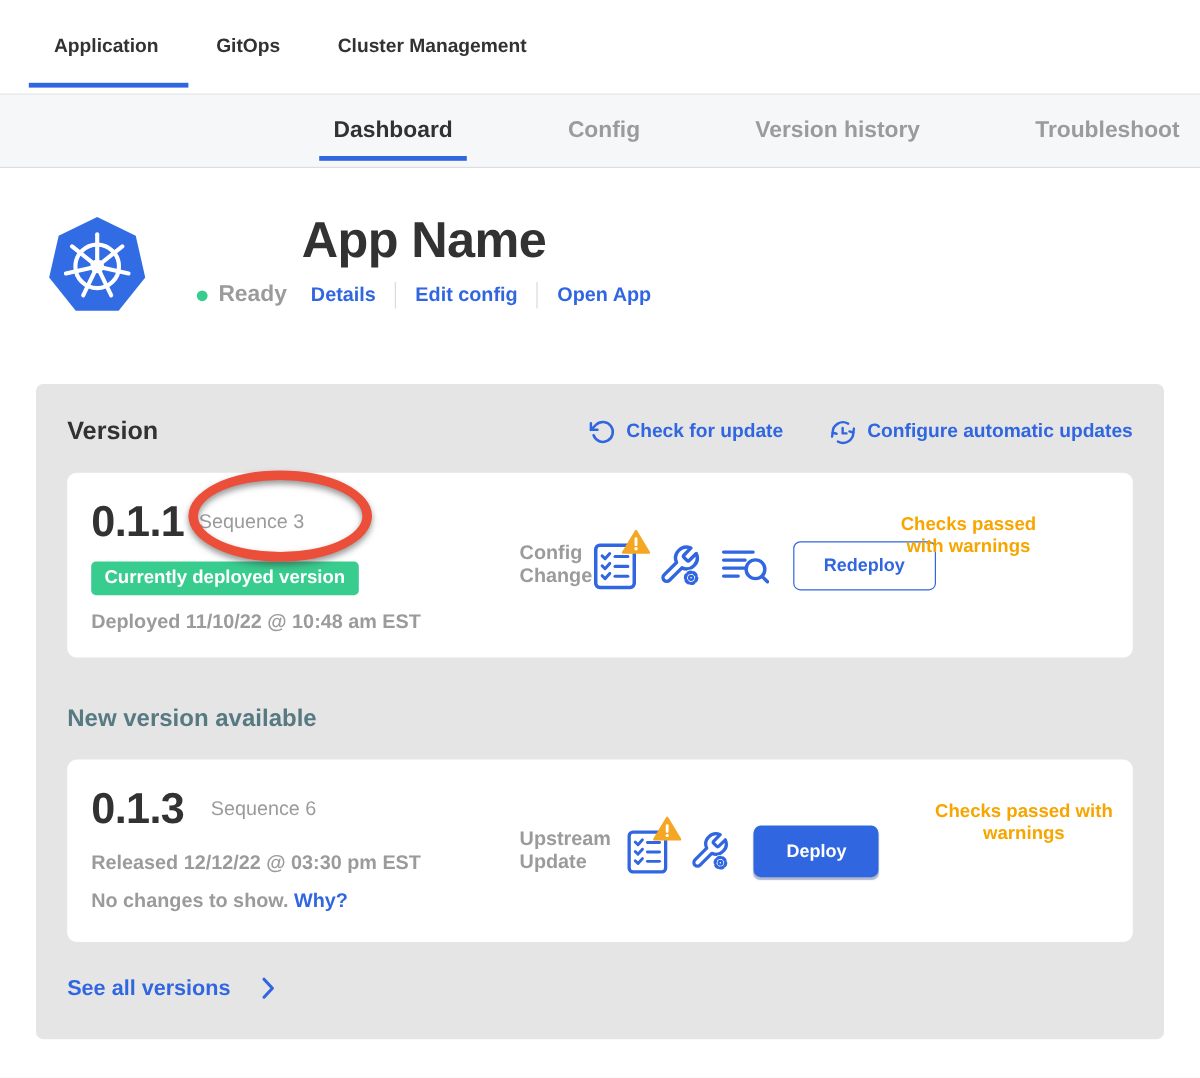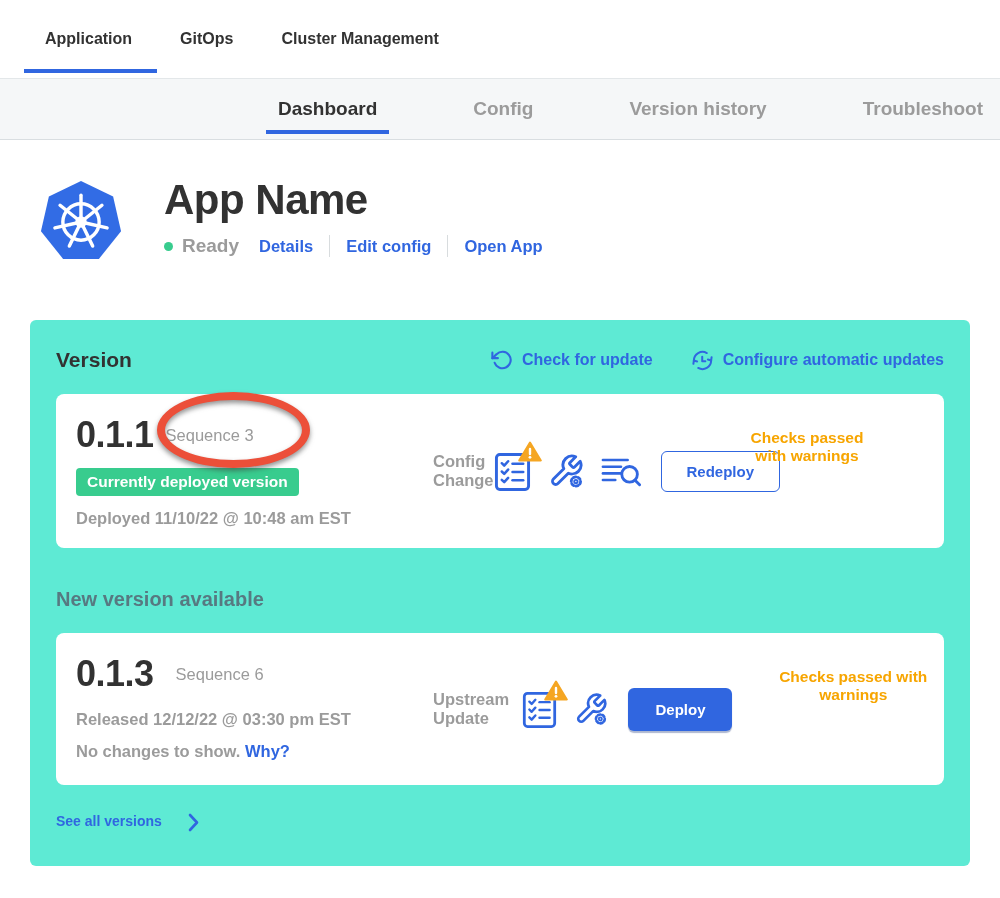--- a/index.html
+++ b/index.html
@@ -20,30 +20,30 @@
     padding-left:278px; gap:96px; white-space:nowrap; }
   .subnav-item { font-size:19px; font-weight:600; color:#9b9b9b; position:relative;
     height:48px; display:flex; align-items:center; cursor:pointer; }
   .subnav-item.active { color:#323232; }
   .subnav-item.active::after { content:""; position:absolute; left:-12px; right:-12px;
     bottom:-1px; height:4px; background:#3066e0; }
 
   
   .app-header { display:flex; align-items:flex-start; padding:38px 0 0 38px; gap:40px; }
   .k8s-logo { width:86px; height:88px; flex:0 0 auto; }
-  .app-title { font-size:42px; font-weight:800; letter-spacing:-0.5px; line-height:1.05; }
+  .app-title { font-size:42px; font-weight:800; letter-spacing:-0.5px; line-height:1.05;text-align:center; }
   .status-row { display:flex; align-items:center; margin-top:13px; }
   .status-dot { width:9px; height:9px; border-radius:50%; background:#38cc8e; margin-right:9px; }
   .status-text { font-size:19px; font-weight:700; color:#9b9b9b; margin-right:20px; }
   .hdr-link { font-size:16.5px; font-weight:700; color:#3066e0; text-decoration:none; cursor:pointer; }
   .hdr-sep { width:1px; height:22px; background:#d8dcde; margin:0 16px; }
 
   
   .panel { position:absolute; left:30px; top:320px; width:940px; height:546px;
-    background:#5eead4; border-radius:6px; padding:28px 26px 0 26px; }
+    background:#e5e5e5; border-radius:6px; padding:28px 26px 0 26px; }
   .panel-head { display:flex; align-items:center; }
   .panel-title { font-size:21px; font-weight:700; color:#323232; }
   .panel-actions { margin-left:auto; display:flex; align-items:center; gap:38px; }
   .action-link { display:flex; align-items:center; gap:9px; color:#3066e0;
     font-size:16px; font-weight:700; cursor:pointer; }
   .action-link svg { display:block; }
 
   .vcard { background:#fff; border-radius:8px; margin-top:22px; padding:20px;
     display:flex; align-items:stretch; min-height:152px; }
   .vcard-left { flex:0 0 345px; }
@@ -65,22 +65,22 @@
   .vcard1 .vrow2 { transform:translateX(-45px); }
   .vcard2 .vrow2 { transform:translateX(25px); }
   .btn { font-family:"Liberation Sans",sans-serif; font-size:15px; font-weight:700;
     border-radius:6px; cursor:pointer; margin-left:20px; }
   .btn-outline { background:#fff; color:#3066e0; border:1.5px solid #3066e0; padding:11px 25px; }
   .btn-solid { background:#3066e0; color:#fff; border:none; padding:13px 27px;
     box-shadow:0 2px 1px rgba(20,50,120,0.35); }
 
   .new-version-h { margin-top:40px; font-size:20px; font-weight:700; color:#577981; }
 
-  .see-all { margin-top:28px; display:inline-flex; gap:26px;
-    color:#3066e0; font-size:14px; font-weight:700; cursor:pointer; }
+  .see-all { margin-top:28px; display:inline-flex; align-items:center; gap:26px;
+    color:#3066e0; font-size:18px; font-weight:700; cursor:pointer; }
 
   
   .annotation-ellipse { position:absolute; left:157px; top:392px; width:153px; height:76px;
     border:8px solid #ec4f39; border-radius:50%; pointer-events:none;
     filter:drop-shadow(0 3px 2.5px rgba(60,60,60,0.55)); }
 </style>
 </head>
 <body>
 
 <nav class="topnav">

